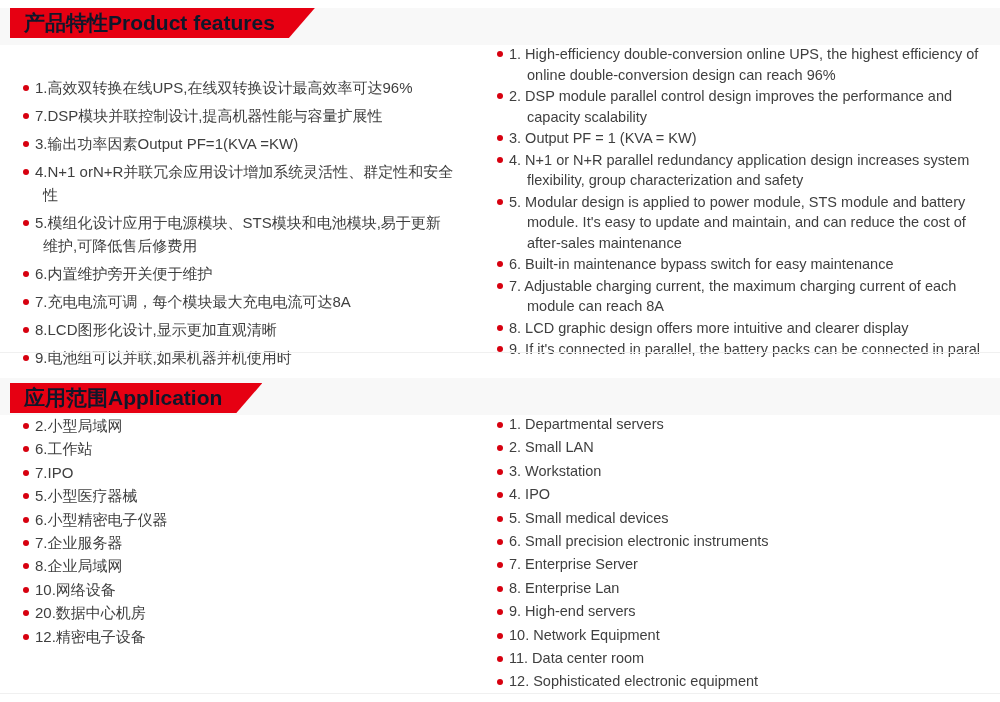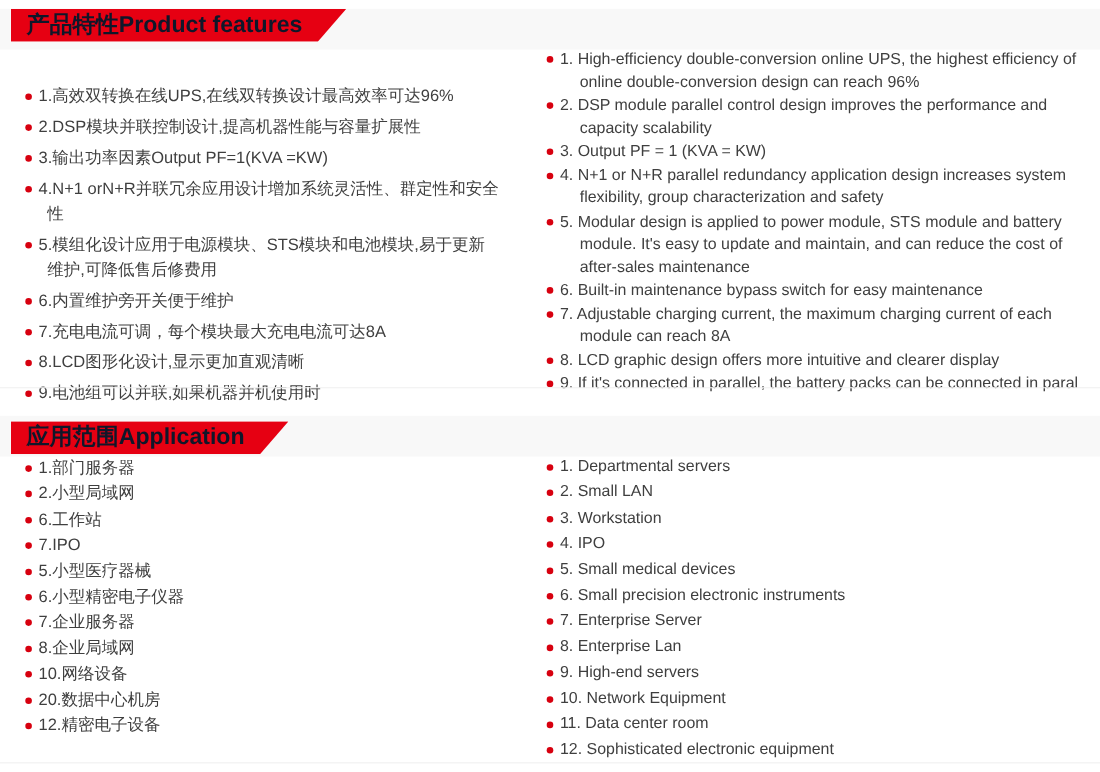--- a/index.html
+++ b/index.html
@@ -108,21 +108,21 @@
     <span>产品特性Product features</span>
   </div>
 
   <div class="col cn-features" id="features-cn">
       <div class="list-item">
         <span class="dot"></span>
         <span class="txt">1.高效双转换在线UPS,在线双转换设计最高效率可达96%</span>
       </div>
       <div class="list-item">
         <span class="dot"></span>
-        <span class="txt">2.DSP模块并联控制设计,提高机器性能与容量扩展性</span>
+        <span class="txt">7.DSP模块并联控制设计,提高机器性能与容量扩展性</span>
       </div>
       <div class="list-item">
         <span class="dot"></span>
         <span class="txt">3.输出功率因素Output PF=1(KVA =KW)</span>
       </div>
       <div class="list-item">
         <span class="dot"></span>
         <span class="txt">4.N+1 orN+R并联冗余应用设计增加系统灵活性、群定性和安全性</span>
       </div>
       <div class="list-item">
@@ -189,24 +189,20 @@
   <div class="divider" id="divider-mid"></div>
 
   <div class="header-band" id="band-application"></div>
   <div class="ribbon" id="ribbon-application">
     <span>应用范围Application</span>
   </div>
 
   <div class="col cn-app" id="application-cn">
       <div class="list-item">
         <span class="dot"></span>
-        <span class="txt">1.部门服务器</span>
-      </div>
-      <div class="list-item">
-        <span class="dot"></span>
         <span class="txt">2.小型局域网</span>
       </div>
       <div class="list-item">
         <span class="dot"></span>
         <span class="txt">6.工作站</span>
       </div>
       <div class="list-item">
         <span class="dot"></span>
         <span class="txt">7.IPO</span>
       </div>

